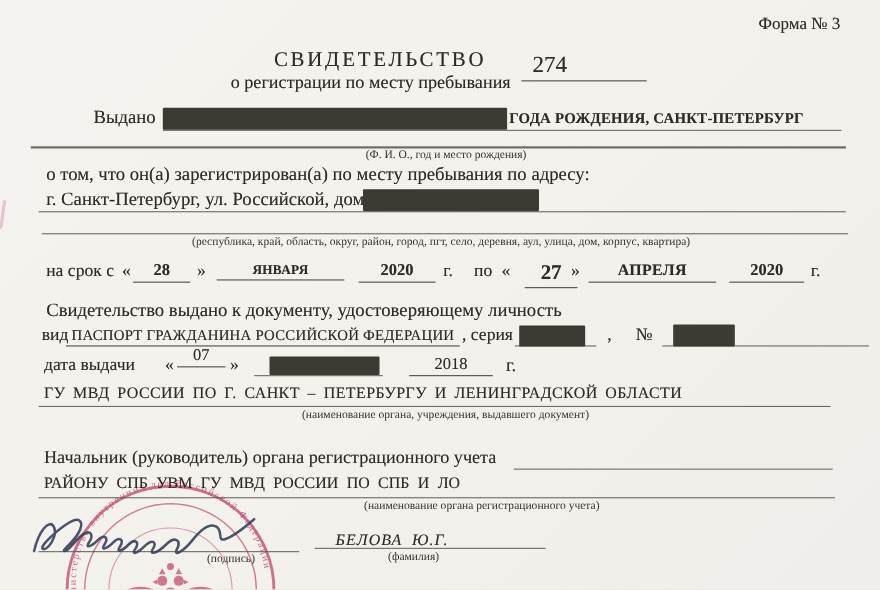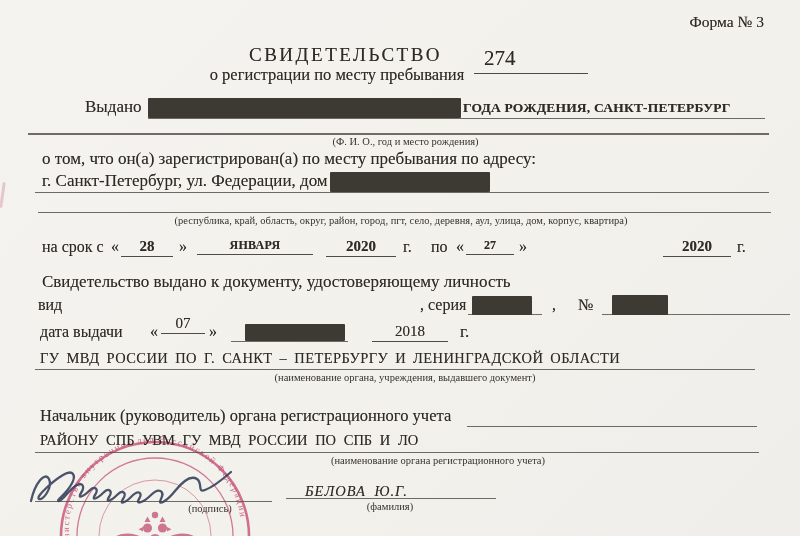--- a/index.html
+++ b/index.html
@@ -38,43 +38,45 @@
   <div class="abs t" style="left:187px;top:65px;width:300px;font-size:16.5px;text-align:center;">о регистрации по месту пребывания</div>
 
   <div class="abs t" style="left:85px;top:97px;font-size:17px;">Выдано</div>
   <div class="bar" style="left:148px;top:98px;width:313px;height:20px;"></div>
   <div class="abs t bold" style="left:463px;top:100px;font-size:13.5px;letter-spacing:.2px;">ГОДА РОЖДЕНИЯ, САНКТ-ПЕТЕРБУРГ</div>
   <div class="hline" style="left:148px;top:118px;width:617px;"></div>
   <div class="hline2" style="left:28px;top:133px;width:741px;"></div>
   <div class="abs cap" style="left:278px;top:136px;width:255px;">(Ф. И. О., год и место рождения)</div>
 
   <div class="abs t" style="left:42px;top:149px;font-size:17px;">о том, что он(а) зарегистрирован(а) по месту пребывания по адресу:</div>
-  <div class="abs t" style="left:42px;top:171px;font-size:17px;">г. Санкт-Петербург, ул. Федерации, дом</div>
+  <div class="abs t" style="left:42px;top:171px;font-size:17px;">г. Санкт-Петербург, ул. Российской, дом</div>
   <div class="bar" style="left:330px;top:172px;width:160px;height:20px;"></div>
   <div class="hline" style="left:35px;top:192px;width:734px;"></div>
   <div class="hline" style="left:38px;top:212px;width:733px;"></div>
   <div class="abs cap" style="left:112px;top:215px;width:578px;">(республика, край, область, округ, район, город, пгт, село, деревня, аул, улица, дом, корпус, квартира)</div>
 
   <div class="abs t" style="left:42px;top:238px;font-size:16px;">на срок с</div>
   <div class="abs t" style="left:111px;top:238px;font-size:16px;">«</div>
   <div class="abs t uval bold" style="left:121px;top:238px;width:52px;font-size:15px;">28</div>
   <div class="abs t" style="left:179px;top:238px;font-size:16px;">»</div>
   <div class="abs t uval bold" style="left:197px;top:238px;width:116px;font-size:12px;letter-spacing:.3px;">ЯНВАРЯ</div>
   <div class="abs t uval bold" style="left:326px;top:238px;width:70px;font-size:15px;">2020</div>
   <div class="abs t" style="left:403px;top:238px;font-size:16px;">г.</div>
   <div class="abs t" style="left:431px;top:238px;font-size:16px;">по</div>
   <div class="abs t" style="left:456px;top:238px;font-size:16px;">«</div>
-  <div class="abs t uval bold" style="left:466px;top:238px;width:48px;font-size:12px;">27</div>
+  <div class="abs t uval bold" style="left:477px;top:238px;width:48px;font-size:19px;">27</div>
   <div class="abs t" style="left:519px;top:238px;font-size:16px;">»</div>
+  <div class="abs t uval bold" style="left:535px;top:238px;width:116px;font-size:14.5px;letter-spacing:.3px;">АПРЕЛЯ</div>
   <div class="abs t uval bold" style="left:663px;top:238px;width:68px;font-size:15px;">2020</div>
   <div class="abs t" style="left:737px;top:238px;font-size:16px;">г.</div>
 
   <div class="abs t" style="left:42px;top:272px;font-size:17px;">Свидетельство выдано к документу, удостоверяющему личность</div>
 
   <div class="abs t" style="left:38px;top:296px;font-size:16px;">вид</div>
+  <div class="abs t uval" style="left:60px;top:297px;width:358px;font-size:13.5px;letter-spacing:.2px;">ПАСПОРТ ГРАЖДАНИНА РОССИЙСКОЙ ФЕДЕРАЦИИ</div>
   <div class="abs t" style="left:420px;top:296px;font-size:16px;">, серия</div>
   <div class="bar" style="left:472px;top:296px;width:60px;height:19px;"></div>
   <div class="hline" style="left:468px;top:314px;width:74px;"></div>
   <div class="abs t" style="left:552px;top:296px;font-size:16px;">,</div>
   <div class="abs t" style="left:578px;top:296px;font-size:16px;">№</div>
   <div class="bar" style="left:612px;top:295px;width:56px;height:20px;"></div>
   <div class="hline" style="left:602px;top:314px;width:188px;"></div>
 
   <div class="abs t" style="left:40px;top:323px;font-size:16px;">дата выдачи</div>
   <div class="abs t" style="left:150px;top:323px;font-size:16px;">«</div>
@@ -126,16 +128,16 @@
 
   <svg class="sig-svg" viewBox="0 0 228 50">
     <path d="M6,40 C10,22 20,10 24,18 C28,26 18,40 14,38 C10,36 28,20 38,14 C48,8 52,14 46,24 C40,34 30,40 34,40 C38,40 44,28 52,24 C58,21 60,26 56,32 C52,38 58,36 64,30 C70,24 74,28 70,34 C66,40 72,38 78,32 C84,26 88,30 84,36 C80,42 86,40 92,34 C98,28 102,32 98,38 C94,44 100,42 106,36 C114,28 118,32 114,38 C110,44 118,42 126,34 C134,26 140,30 136,38 C132,46 142,40 150,30 C158,20 166,14 172,18 C178,22 172,32 180,29 C188,26 198,18 206,11" fill="none" stroke="#39415c" stroke-width="2.3" stroke-linecap="round" opacity=".9"></path>
   </svg>
 
   <div class="hline" style="left:35px;top:501px;width:237px;z-index:2;"></div>
   <div class="abs cap z2" style="left:170px;top:503px;width:80px;">(подпись)</div>
 
   <div class="abs t" style="left:305px;top:483px;width:170px;text-align:left;font-size:14.5px;letter-spacing:1px;word-spacing:4px;font-style:italic;">БЕЛОВА Ю.Г.</div>
   <div class="hline" style="left:286px;top:498px;width:210px;"></div>
-  <div class="abs cap" style="left:330px;top:501px;width:120px;text-align:center;">(фамилия)</div>
+  <div class="abs cap" style="left:316px;top:501px;width:120px;text-align:center;">(фамилия)</div>
 
   <div class="pink-edge"></div>
 </div>
 
 </body></html>

